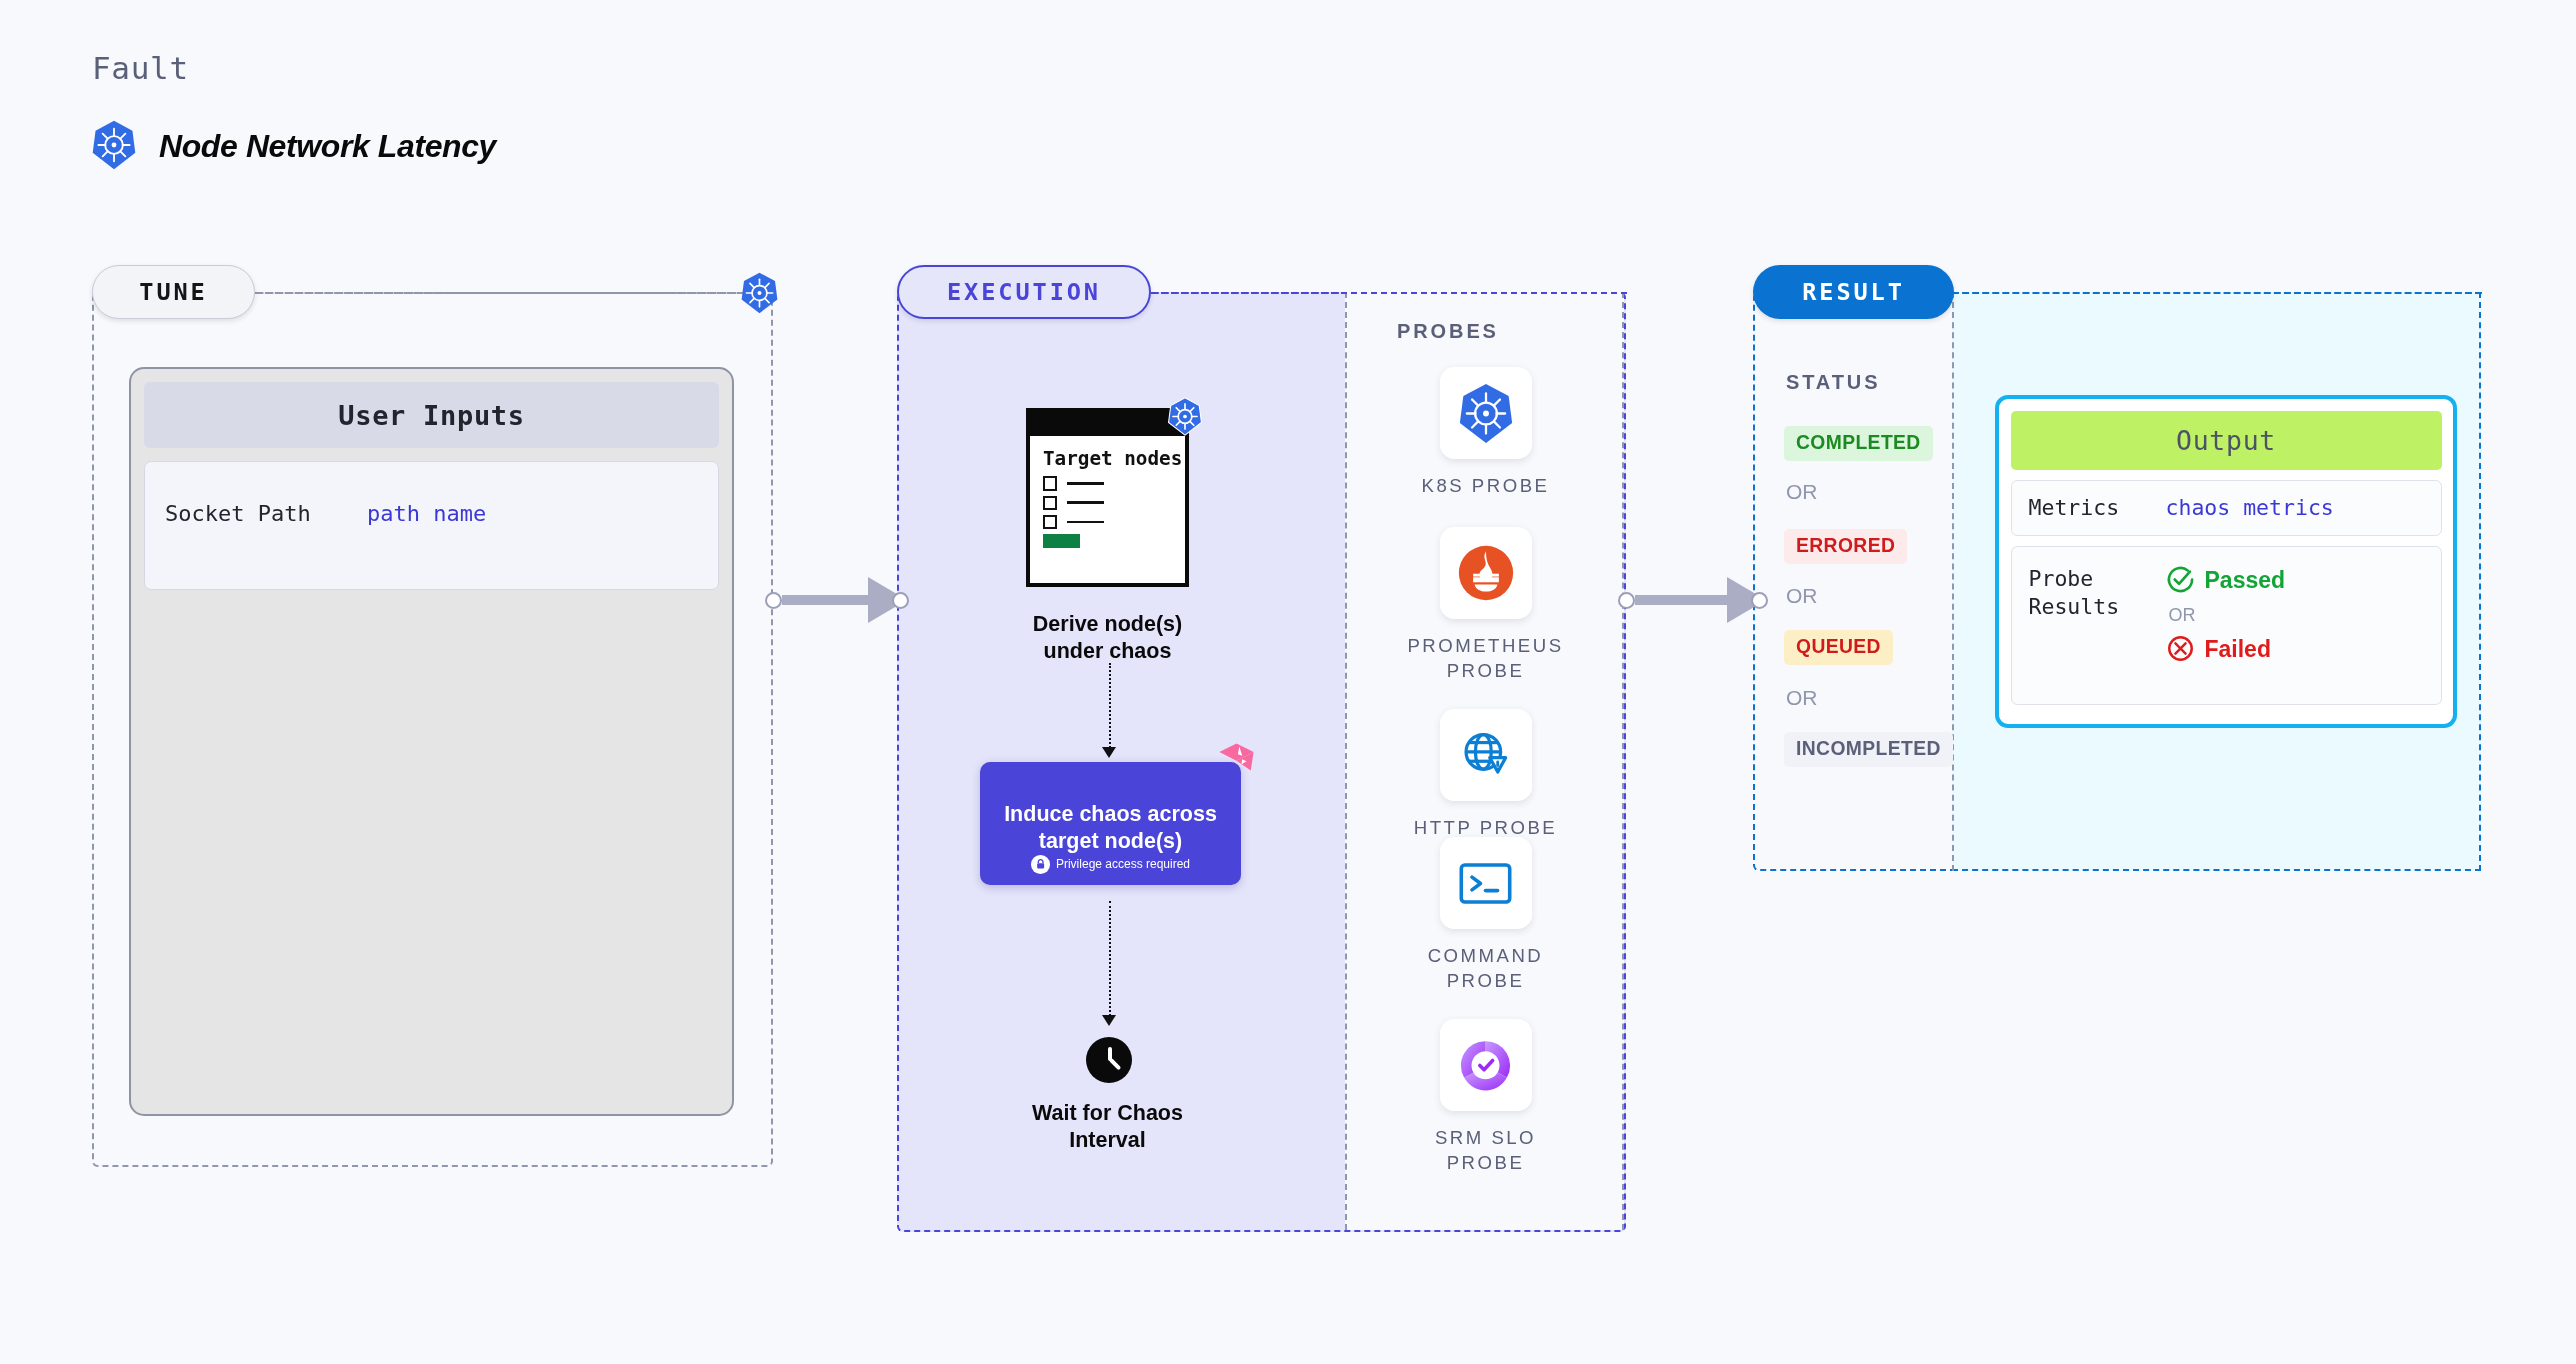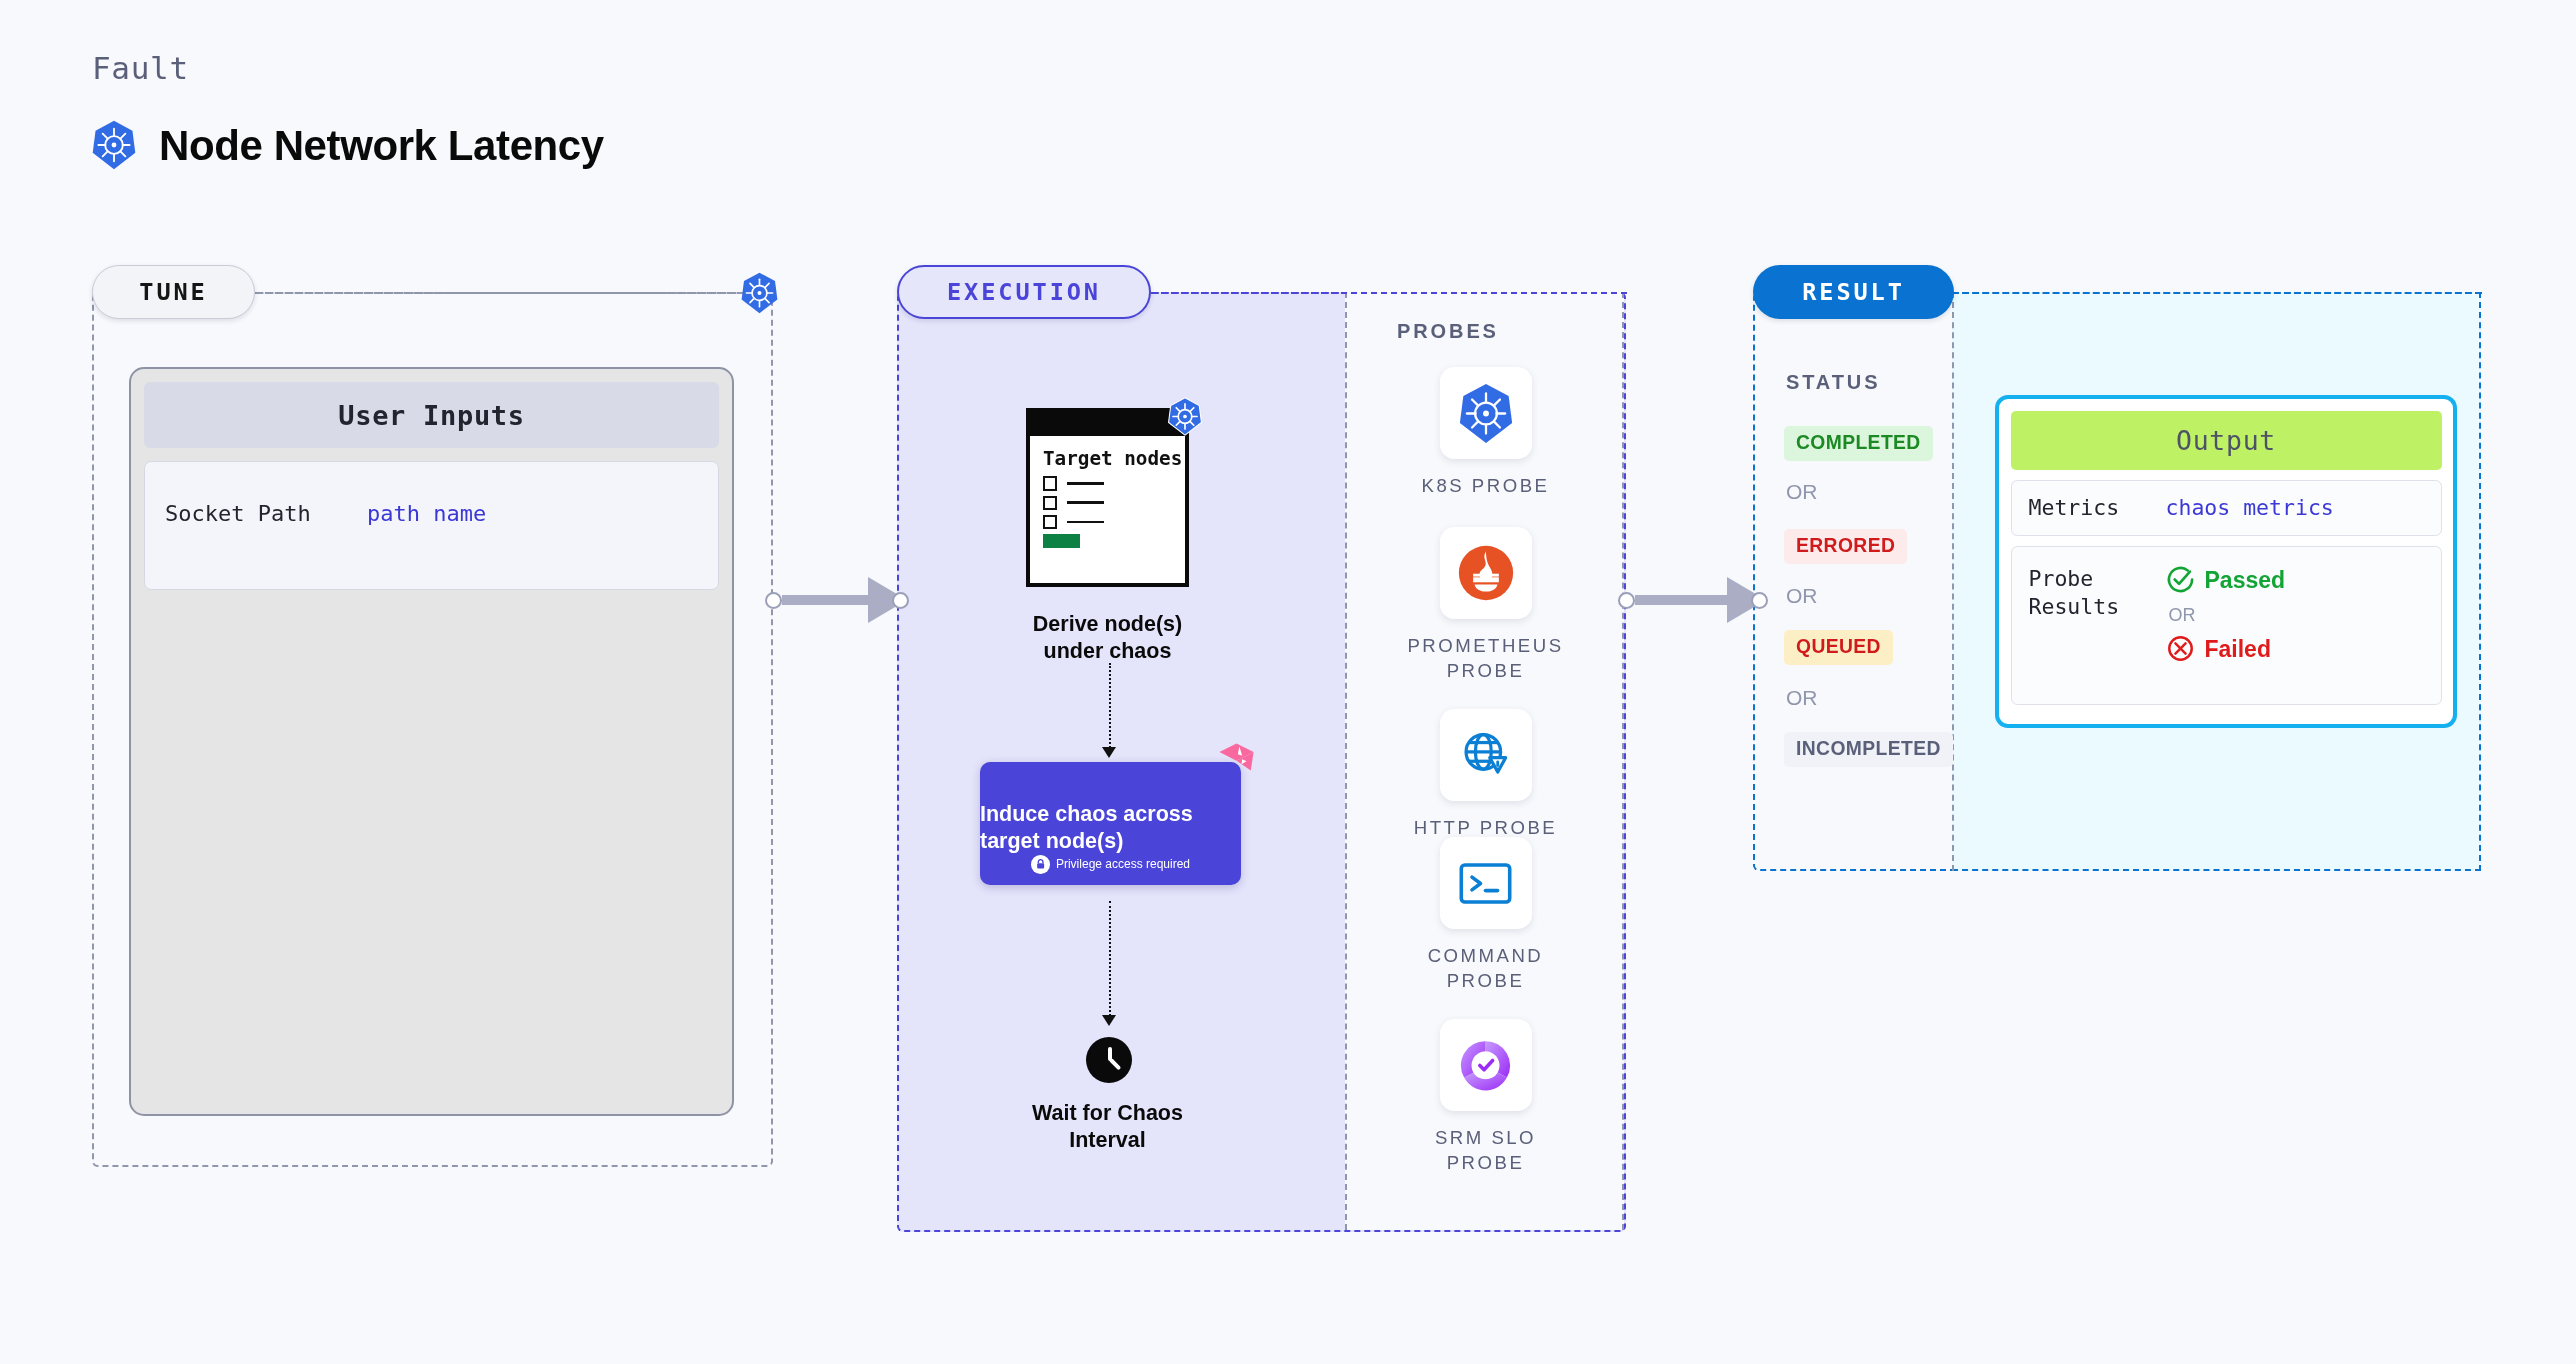--- a/index.html
+++ b/index.html
@@ -15,23 +15,24 @@
   .fault-label {
     position: absolute; left: 92px; top: 50px;
     font-family: "DejaVu Sans Mono", monospace;
     font-size: 31px; color: #5a6079; letter-spacing: 0.7px;
   }
   .title-row {
     position: absolute; left: 92px; top: 120px;
     display: flex; align-items: center; gap: 23px;
   }
   .title-text {
-    font-size: 42px; font-weight: bold; color: #0a0a0a;
+    font-size: 32px; font-weight: bold; color: #0a0a0a;
     letter-spacing: -0.4px;
     font-family: "Liberation Sans", sans-serif;
+    font-style: italic;
   }
 
   
   .pill {
     position: absolute; z-index: 6;
     display: flex; align-items: center; justify-content: center;
     font-family: "DejaVu Sans Mono", monospace;
     font-weight: bold; letter-spacing: 2.9px;
     border-radius: 716px;
     box-shadow: 0 2.1px 5px rgba(30,35,80,.13);
@@ -214,21 +215,21 @@
     position: absolute; left: 980px; top: 762px;
     width: 261px; height: 123px;
     background: #4a45d8; border-radius: 10px;
     z-index: 5;
     display: flex; flex-direction: column;
     align-items: center; justify-content: center;
     box-shadow: 0 2.9px 8.6px rgba(40,40,120,.22);
   }
   .chaos-box-title {
     color: #ffffff; font-size: 21.5px; font-weight: bold; line-height: 1.22;
-    font-family: "Liberation Sans", sans-serif; margin-top: 28px;
+    text-align: center; font-family: "Liberation Sans", sans-serif; margin-top: 28px;
   }
   .privilege {
     margin-top: 1px; display: flex; align-items: center; gap: 6.4px;
     color: #ffffff; font-size: 12px; font-family: "Liberation Sans", sans-serif;
   }
   .lock-circle {
     width: 18.6px; height: 18.6px; border-radius: 50%; background: #ffffff;
     display: flex; align-items: center; justify-content: center;
   }
   .litmus-logo { position: absolute; left: 1218px; top: 742px; z-index: 7; }

